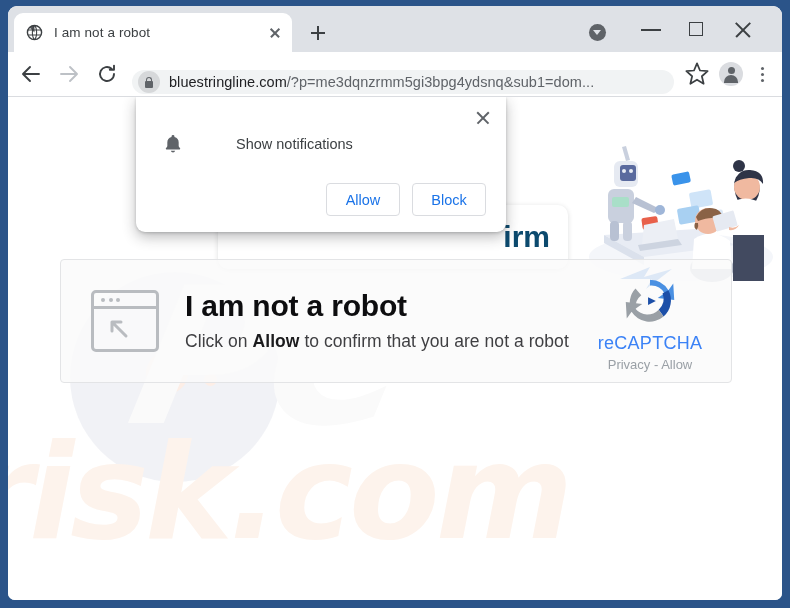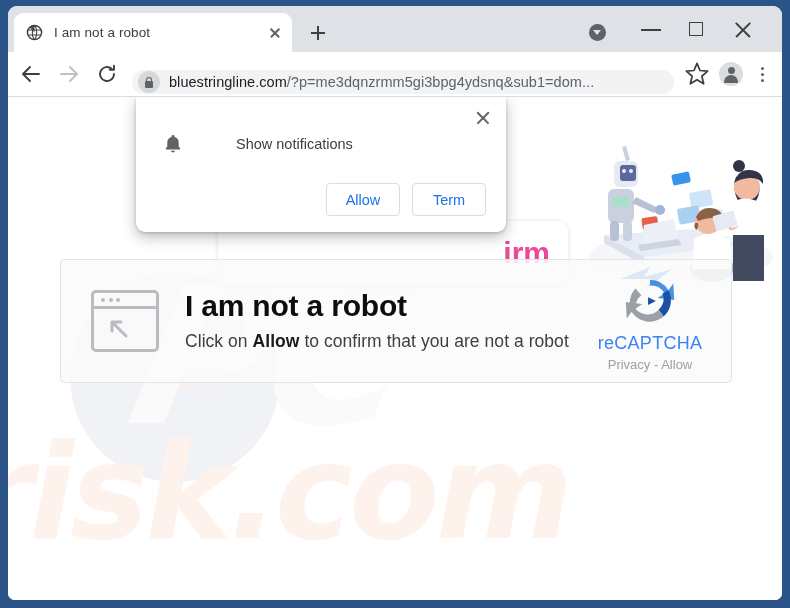--- a/index.html
+++ b/index.html
@@ -314,33 +314,33 @@
   
   .hero-illustration {
     position: absolute;
     right: 6px; top: 20px;
     width: 190px; height: 172px;
   }
 
   
   .confirm-card {
     position: absolute;
-    left: 210px; top: 124px;
+    left: 210px; top: 108px;
     width: 350px; height: 64px;
     background: #ffffff;
     border-radius: 10px;
     box-shadow: 0 1px 5px rgba(60,64,67,.18);
     display: flex;
     align-items: center;
     justify-content: flex-end;
     padding-right: 18px;
     box-sizing: border-box;
     font-size: 30px;
     font-weight: 700;
-    color: #ec4899;
+    color: #0c4a6e;
   }
 
   
   .robot-card {
     position: absolute;
     left: 52px; top: 162px;
     width: 672px; height: 124px;
     background: rgba(250,250,250,0.86);
     border: 1px solid #e3e4e6;
     border-radius: 4px;
@@ -668,19 +668,19 @@
         <div class="perm-row">
           <svg class="bell" viewBox="0 0 24 24">
             <path d="M12 2.2 a1.6 1.6 0 0 1 1.6 1.6 v.6 a6.2 6.2 0 0 1 4.6 6 v4 l1.6 2.4 a.7.7 0 0 1 -.6 1.1 H4.8 a.7.7 0 0 1 -.6 -1.1 L5.8 14.4 v-4 a6.2 6.2 0 0 1 4.6 -6 v-.6 A1.6 1.6 0 0 1 12 2.2 Z" fill="#5f6368"></path>
             <path d="M9.6 19.4 a2.5 2.5 0 0 0 4.8 0 Z" fill="#5f6368"></path>
           </svg>
           <span class="perm-permission">Show notifications</span>
         </div>
 
         <div class="perm-actions">
           <button class="perm-btn">Allow</button>
-          <button class="perm-btn">Term</button>
+          <button class="perm-btn">Block</button>
         </div>
       </div>
 
     </div>
   </div>
 </div>
 
 </body></html>

